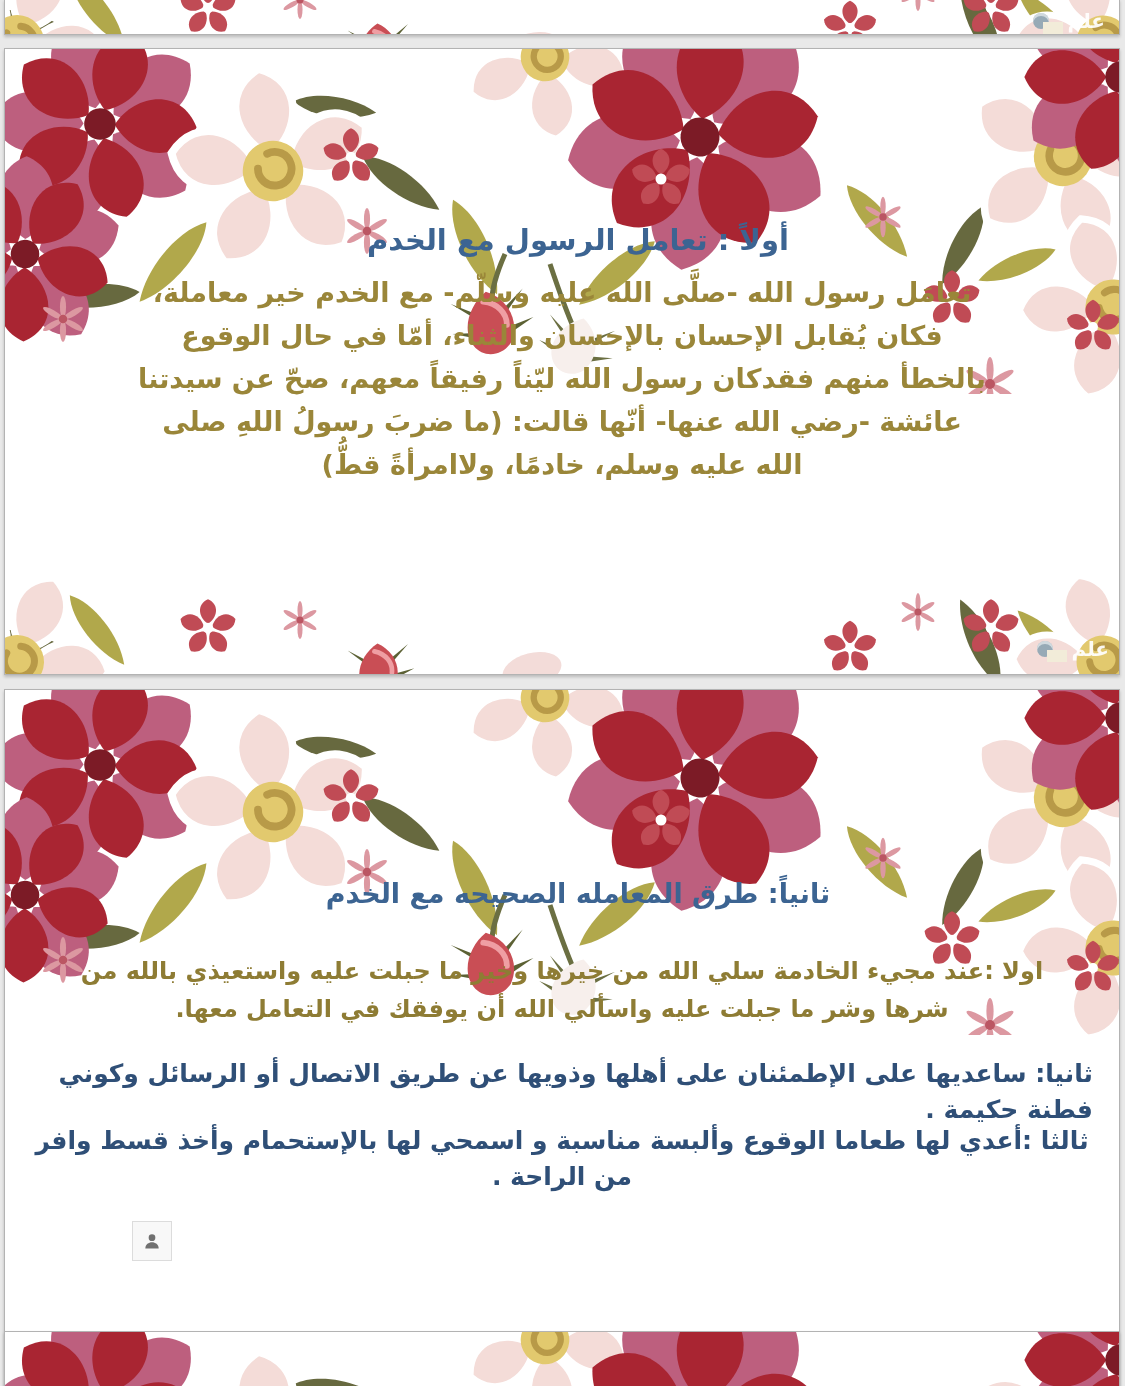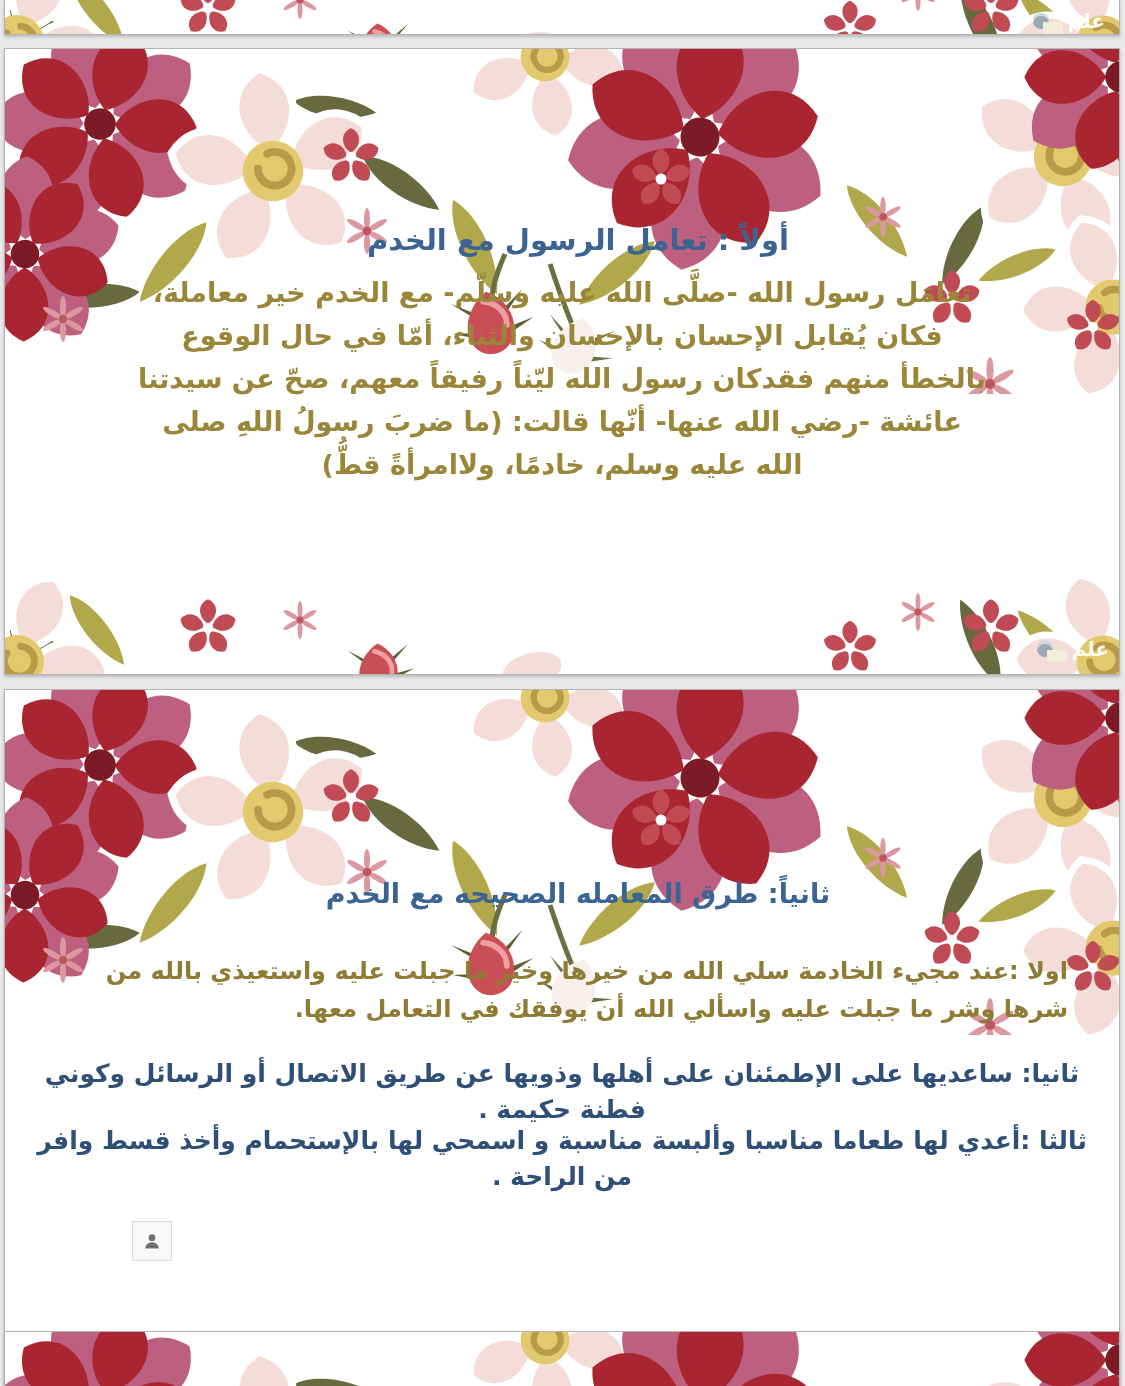--- a/index.html
+++ b/index.html
@@ -16,22 +16,22 @@
   .decor-bottom{bottom:0;height:112px;}
   .decor-prev{top:-58px;height:112px;}
   .band-svg{display:block;}
   .s-title{position:absolute;width:100%;text-align:center;margin:16px;
            color:#3c6492;font-weight:bold;letter-spacing:0;}
   .slide-one .s-title{top:158px;font-size:29px;}
   .slide-two .s-title{top:172px;font-size:27px;}
   .s-body{position:absolute;left:50%;transform:translateX(-50%);margin:0;
           text-align:center;font-weight:bold;}
   .s1-body{top:222px;width:848px;font-size:27px;line-height:43px;color:#9a8639;}
-  .s2-p1{top:262px;width:1012px;font-size:24px;line-height:38px;color:#8e7c34;text-align:right;}
-  .s2-p2{top:366px;width:1062px;font-size:25px;line-height:36px;color:#2f4f77;}
+  .s2-p1{top:262px;width:1012px;font-size:24px;line-height:38px;color:#8e7c34;}
+  .s2-p2{top:366px;width:1062px;font-size:25px;line-height:36px;color:#2f4f77;text-align:right;}
   .s2-p3{top:433px;width:1062px;font-size:25px;line-height:36px;color:#2f4f77;}
   .img-ph{position:absolute;left:127px;top:531px;width:40px;height:40px;background:#f8f8f8;
           border:1px solid #dcdcdc;display:flex;align-items:center;justify-content:center;box-sizing:border-box;}
   .watermark{position:absolute;right:10px;bottom:12px;display:flex;align-items:center;gap:4px;
              pointer-events:none;}
   .wm-prev{bottom:auto;top:8px;right:14px;}
   .wm-circle{width:16px;height:16px;border-radius:50%;background:#97aab6;display:inline-block;
              box-shadow:inset 0 3px 0 rgba(255,255,255,0.55);}
   .wm-chip{width:20px;height:12px;background:#f2ecd9;display:inline-block;margin-left:-10px;margin-top:14px;}
   .wm-text{color:rgba(255,255,255,0.92);font-size:20px;font-weight:bold;}
@@ -246,21 +246,21 @@
     <ellipse cx="527" cy="108" rx="30" ry="17" fill="#f3dcd9" transform="rotate(-14 527 108)"></ellipse>
     <use href="#sred" transform="translate(845,86) scale(0.9)"></use>
     <use href="#spark" transform="translate(913,50) scale(0.7)"></use>
     <use href="#sred" transform="translate(986,66) scale(0.95)"></use>
     <use href="#pale5" transform="translate(1098,100) scale(0.98) rotate(-16)"></use>
   </svg>
 </div>
     <h2 class="s-title" dir="rtl">ثانياً: طرق المعامله الصحيحه مع الخدم</h2>
     <p class="s-body s2-p1" dir="rtl">اولا :عند مجيء الخادمة سلي الله من خيرها وخير ما جبلت عليه واستعيذي بالله من شرها وشر ما جبلت عليه واسألي الله أن يوفقك في التعامل معها.</p>
     <p class="s-body s2-p2" dir="rtl">ثانيا: ساعديها على الإطمئنان على أهلها وذويها عن طريق الاتصال أو الرسائل وكوني فطنة حكيمة .</p>
-    <p class="s-body s2-p3" dir="rtl">ثالثا :أعدي لها طعاما مناسبا وألبسة مناسبة و اسمحي لها بالإستحمام وأخذ قسط وافر من الراحة .</p>
+    <p class="s-body s2-p3" dir="rtl">ثالثا :أعدي لها طعاما الوقوع وألبسة مناسبة و اسمحي لها بالإستحمام وأخذ قسط وافر من الراحة .</p>
     <div class="img-ph">
       <svg width="20" height="20" viewBox="0 0 24 24">
         <circle cx="12" cy="8" r="4" fill="#707070"></circle>
         <path d="M4,21 c0,-5 4,-7.5 8,-7.5 s8,2.5 8,7.5 Z" fill="#707070"></path>
       </svg>
     </div>
     <div class="watermark">
       <span class="wm-circle"></span>
       <span class="wm-chip"></span>
       <span class="wm-text">علم</span>

